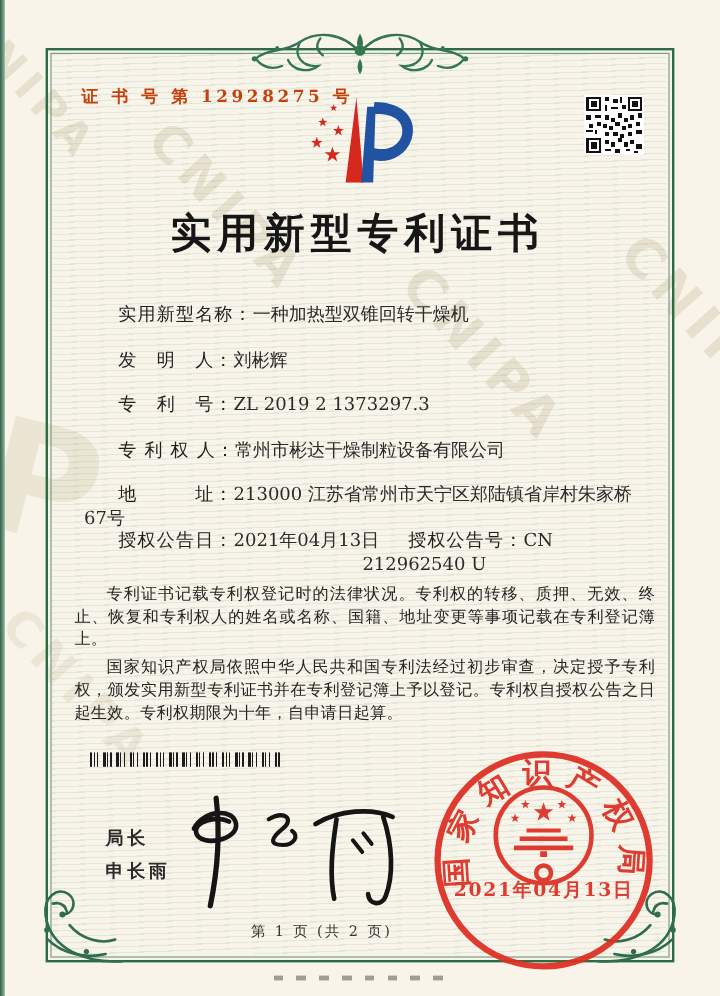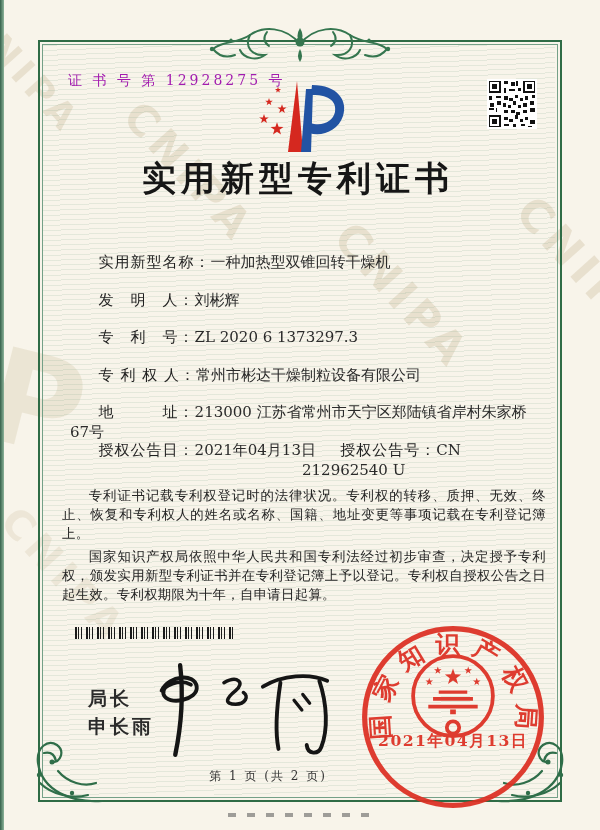--- a/index.html
+++ b/index.html
@@ -7,37 +7,37 @@
         background:#f8f4ea;font-family:"DejaVu Serif","Liberation Serif",serif;color:#222;}
   .edge-strip{position:absolute;left:0;top:0;width:4px;height:830px;
         background:linear-gradient(90deg,#35604a,#8db49a);}
   .frame{position:absolute;left:38px;top:40px;width:520px;height:758px;
         border:2.5px solid #2e6b45;}
   .frame::after{content:"";position:absolute;inset:2px;border:1px solid #74a087;}
   .guilloche{position:absolute;left:43px;top:45px;width:512px;height:750px;
         background:repeating-linear-gradient(178deg,rgba(120,165,135,.16) 0 1px,rgba(255,255,255,0) 1px 5px);}
   .wm{position:absolute;font-family:"DejaVu Sans","Liberation Sans",sans-serif;font-weight:700;
         color:rgba(213,200,172,.45);letter-spacing:6px;pointer-events:none;transform-origin:left top;}
-  .cert-no{position:absolute;left:68px;top:72px;font-size:14px;letter-spacing:3px;color:#a21caf;}
+  .cert-no{position:absolute;left:68px;top:72px;font-size:14px;letter-spacing:3px;color:#c2410c;font-weight:bold;}
   .qr{position:absolute;left:487px;top:79px;width:50px;height:50px;}
   .logo{position:absolute;left:248px;top:79px;width:102px;height:76px;}
-  .title{position:absolute;left:38px;top:156px;width:520px;margin:0;text-align:center;
+  .title{position:absolute;left:38px;top:172px;width:520px;margin:0;text-align:center;
         font-size:34px;font-weight:700;letter-spacing:5px;color:#161616;}
   .fields{position:absolute;left:70px;top:232px;width:470px;}
   .frow{position:relative;height:20px;margin-bottom:17.5px;font-size:15px;line-height:20px;white-space:pre-wrap;}
   .flabel{color:#1f1f1f;letter-spacing:1px;}
   .fval{color:#2a2a2a;margin-top:16px;}
   .pair2{position:absolute;left:232px;top:0;white-space:pre-wrap;}
   .paras{position:absolute;left:62px;top:486px;width:484px;}
   .paras p{margin:0 0 4px 0;text-indent:2em;font-size:13.4px;line-height:19px;
         letter-spacing:.3px;color:#252525;text-align:justify;}
   .barcode{position:absolute;left:75px;top:627px;width:160px;height:12px;
         background:repeating-linear-gradient(90deg,#1b1b1b 0 2px,transparent 2px 3px,#1b1b1b 3px 4px,transparent 4px 6px,#1b1b1b 6px 7px,transparent 7px 11px);}
   .signer{position:absolute;left:88px;top:684px;font-family:"DejaVu Sans","Liberation Sans",sans-serif;
-        font-size:19px;font-weight:700;color:#2b2b2b;letter-spacing:3px;line-height:28px;}
+        font-size:15px;font-weight:700;color:#2b2b2b;letter-spacing:3px;line-height:28px;}
   .signature{position:absolute;left:148px;top:660px;width:185px;height:100px;}
   .seal{position:absolute;left:358px;top:622px;width:190px;height:190px;}
   .ornament-top{position:absolute;left:205px;top:20px;width:190px;height:48px;}
   .corner{position:absolute;width:80px;height:74px;}
   .corner.bl{left:28px;top:731px;}
   .corner.br{left:492px;top:731px;transform:scaleX(-1);}
   .page-footer{position:absolute;left:38px;top:768px;width:460px;text-align:center;
         font-size:12px;letter-spacing:2px;color:#333;}
   .cutoff{position:absolute;left:228px;top:813px;width:150px;height:4px;opacity:.55;
         background:repeating-linear-gradient(90deg,#555 0 8px,transparent 8px 19px);}
@@ -139,21 +139,21 @@
   <h1 class="title">实用新型专利证书</h1>
 
   <div class="fields">
     <div class="frow">
       <span class="flabel">实用新型名称：</span><span class="fval">一种加热型双锥回转干燥机</span>
     </div>
     <div class="frow">
       <span class="flabel">发　明　人：</span><span class="fval">刘彬辉</span>
     </div>
     <div class="frow">
-      <span class="flabel">专　利　号：</span><span class="fval">ZL 2020 6 1373297.3</span>
+      <span class="flabel">专　利　号：</span><span class="fval">ZL 2019 2 1373297.3</span>
     </div>
     <div class="frow">
       <span class="flabel">专 利 权 人：</span><span class="fval">常州市彬达干燥制粒设备有限公司</span>
     </div>
     <div class="frow">
       <span class="flabel">地　　　址：</span><span class="fval">213000 江苏省常州市天宁区郑陆镇省岸村朱家桥67号</span>
     </div>
     <div class="frow">
       <span class="flabel">授权公告日：</span><span class="fval">2021年04月13日</span>
       <span class="pair2">

